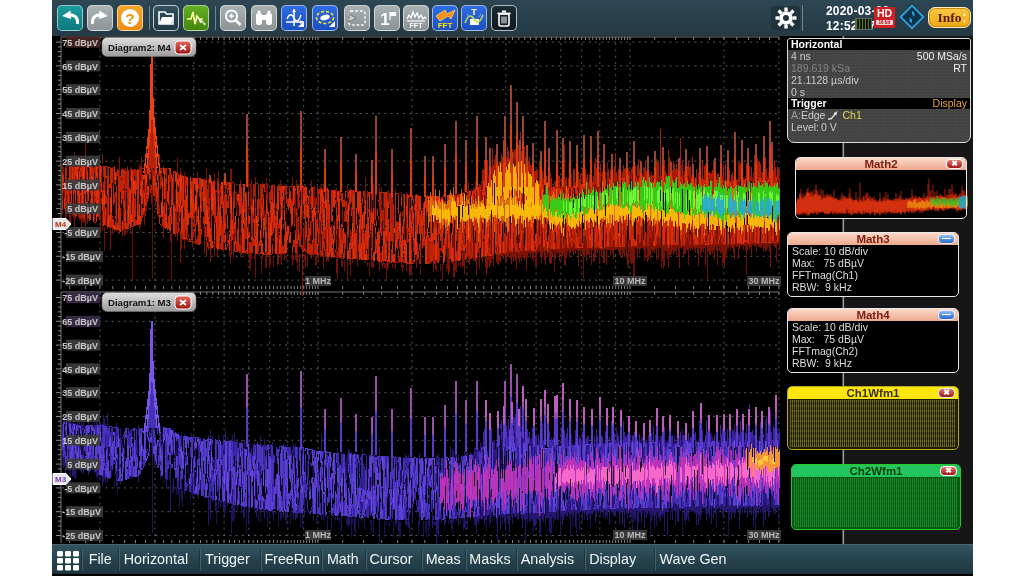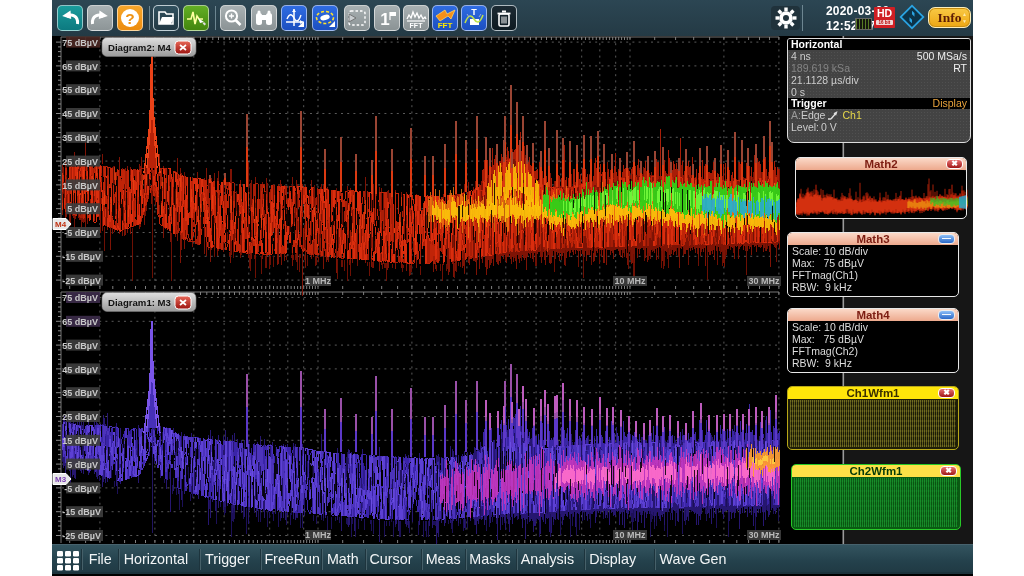--- a/index.html
+++ b/index.html
@@ -365,21 +365,21 @@
       <div class="prow">Scale:&nbsp;10 dB/div</div>
       <div class="prow">Max:&nbsp;&nbsp;&nbsp;75 dBµV</div>
       <div class="prow">FFTmag(Ch2)</div>
       <div class="prow">RBW:&nbsp;&nbsp;9 kHz</div>
     </div>
     <div class="panel" style="left:735px;top:386px;width:172px;height:64px;border-color:#b8a818;background:#1e1e08">
       <div class="phead" style="background:#ffe60a;color:#3a3000;font-size:11.5px">Ch1Wfm1<div class="closex">✖</div></div>
       <div style="position:absolute;left:2px;right:2px;top:13px;bottom:2px;background-image:repeating-linear-gradient(90deg,rgba(200,190,55,.38) 0 1px,rgba(15,15,3,.25) 1px 2px),repeating-linear-gradient(0deg,rgba(190,180,55,.18) 0 2px,transparent 2px 5px)"></div>
     </div>
     <div class="panel" style="left:739px;top:464px;width:170px;height:66px;border-color:#28c828;background:#0a5a12">
-      <div class="phead" style="background:#fde047;color:#043a08;font-size:11.5px">Ch2Wfm1<div class="closex">✖</div></div>
+      <div class="phead" style="background:#22c55e;color:#043a08;font-size:11.5px">Ch2Wfm1<div class="closex">✖</div></div>
       <div style="position:absolute;left:2px;right:2px;top:13px;bottom:2px;background-image:repeating-linear-gradient(90deg,rgba(40,200,70,.4) 0 1px,rgba(5,40,10,.12) 1px 2px),repeating-linear-gradient(0deg,rgba(28,170,55,.15) 0 2px,transparent 2px 5px)"></div>
     </div>
 <div id="menubar">
       <div style="position:absolute;left:5px;top:6px">
         <svg width="22" height="20" viewBox="0 0 22 20" style="display:block">
           <rect x="0" y="0" width="6" height="5.5" rx="1.2" fill="#fff"></rect>
           <rect x="8" y="0" width="6" height="5.5" rx="1.2" fill="#fff"></rect>
           <rect x="16" y="0" width="6" height="5.5" rx="1.2" fill="#fff"></rect>
           <rect x="0" y="7" width="6" height="5.5" rx="1.2" fill="#fff"></rect>
           <rect x="8" y="7" width="6" height="5.5" rx="1.2" fill="#fff"></rect>

